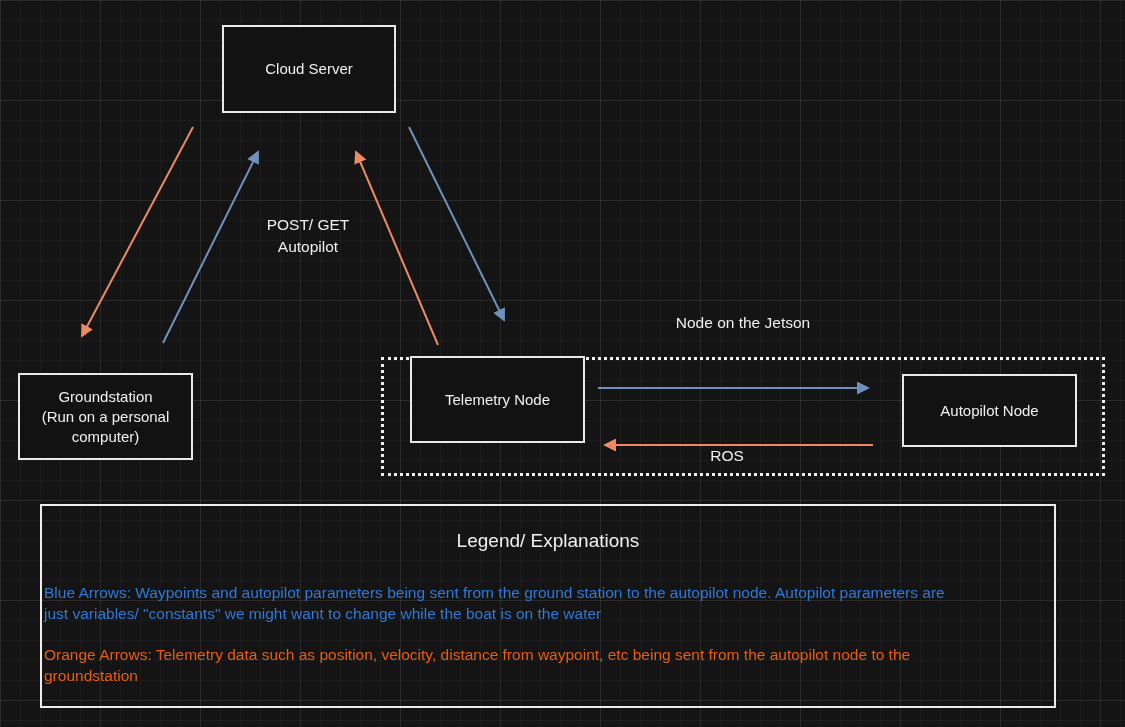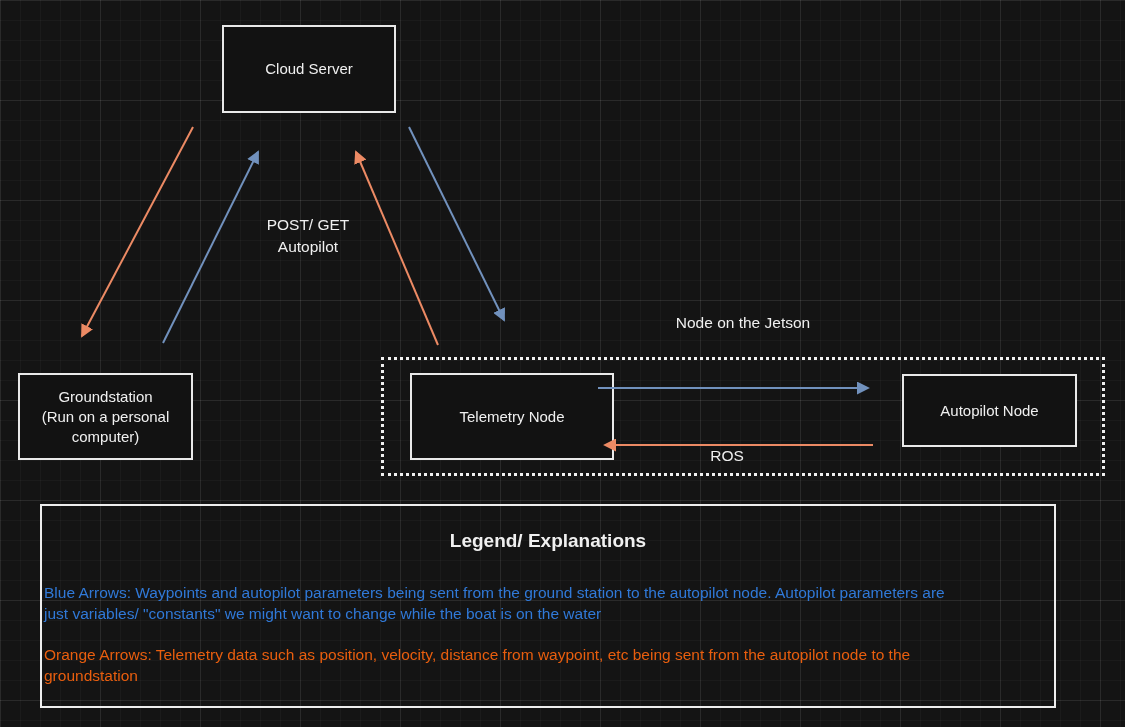--- a/index.html
+++ b/index.html
@@ -26,21 +26,21 @@
     align-items: center;
     justify-content: center;
     text-align: center;
     font-size: 15px;
     line-height: 20px;
     white-space: pre-line;
     color: var(--node-text, #f0f0f0);
   }
   #cloud-server   { left: 222px; top: 25px;  width: 174px; height: 88px; }
   #groundstation  { left: 18px;  top: 373px; width: 175px; height: 87px; }
-  #telemetry-node { left: 410px; top: 373px; width: 204px; height: 87px; align-items: center; }
+  #telemetry-node { left: 410px; top: 356px; width: 175px; height: 87px; align-items: center; }
   #autopilot-node { left: 902px; top: 374px; width: 175px; height: 73px; }
   .group-box {
     position: absolute;
     box-sizing: border-box;
     left: 381px; top: 357px; width: 724px; height: 119px;
     border: 3px dotted #f0f0f0;
     background: transparent;
   }
   .float-label {
     position: absolute;
@@ -62,21 +62,20 @@
     box-sizing: border-box;
     left: 40px; top: 504px; width: 1016px; height: 204px;
     border: 2px solid #ededed;
     background: transparent;
   }
   .legend-title {
     margin-top: 24px;
     text-align: center;
     font-size: 19px;
     color: var(--node-text, #f0f0f0);
-    font-weight: bold;
   }
   .legend-para {
     position: absolute;
     left: 2px;
     width: 1008px;
     font-size: 15.5px;
     line-height: 20.5px;
     white-space: pre-line;
   }
   #legend-blue   { top: 77px;  color: var(--blue-text, #3079d8); }

